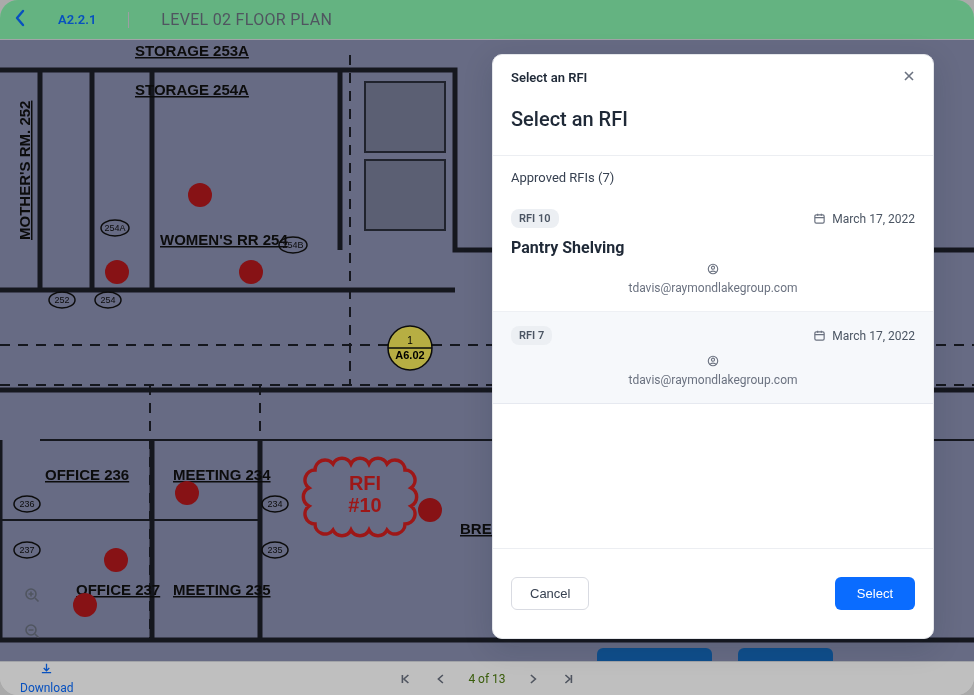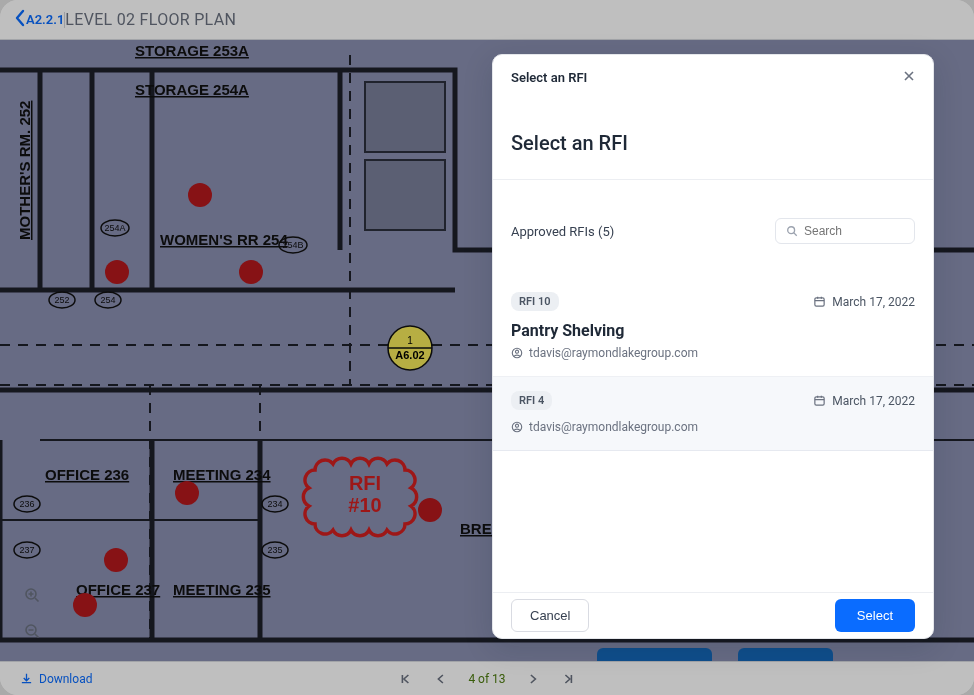--- a/index.html
+++ b/index.html
@@ -14,24 +14,24 @@
   }
   .overlay-scrim {
     position: absolute; inset: 0;
     background: rgba(0,0,0,0.25);
     pointer-events: none;
     z-index: 5;
   }
   
   .topbar {
     position: absolute; top: 0; left: 0; right: 0; height: 40px;
-    background: #ffffff;
+    background: #86efac;
     display: flex; align-items: center;
     padding: 16px 14px;
-    gap: 0;
+    gap: 32px;
     border-bottom: 1px solid #d9dbe0;
     z-index: 2;
   }
   .back-chevron { color: #0a6cff; font-size: 20px; font-weight: 400; cursor: pointer; line-height: 1; }
   .sheet-id { color: #0a6cff; font-weight: 600; font-size: 13px; }
   .vsep { width: 1px; height: 16px; background: #d0d3da; }
   .sheet-title { color: #6b7280; font-size: 16px; letter-spacing: .3px; }
 
   
   .canvas {
@@ -45,21 +45,21 @@
   
   .footer {
     position: absolute; left: 0; right: 0; bottom: 0; height: 34px;
     background: #fff;
     border-top: 1px solid #d9dbe0;
     display: flex; align-items: center; justify-content: space-between;
     padding: 0 20px;
     z-index: 2;
     font-size: 12px;
   }
-  .download-link { color: #0a6cff; display: flex; align-items: center; gap: 6px; cursor: pointer; }
+  .download-link { color: #0a6cff; display: flex; align-items: center; gap: 6px; cursor: pointer; flex-direction: column; }
   .pager { position: absolute; left: 50%; transform: translateX(-50%); display: flex; align-items: center; gap: 22px; color: #6b7280; }
   .pager .navbtn { cursor: pointer; display: inline-flex; }
   .pager-count { font-size: 12px; color: #4d7c0f; }
 
   
   .zoom-stack {
     position: absolute; left: 18px; bottom: 50px;
     display: flex; flex-direction: column; gap: 8px;
     z-index: 3;
   }
@@ -77,21 +77,20 @@
     top: 54px; left: 492px;
     width: 442px;
     height: 585px;
     background: #fff;
     border-radius: 10px;
     border: 1px solid #e5e7eb;
     box-shadow: 0 8px 30px rgba(16,24,40,0.15);
     display: flex; flex-direction: column;
     z-index: 20;
     overflow: hidden;
-    gap: 24px;
   }
   .modal-titlebar {
     display: flex; align-items: center; justify-content: space-between;
     padding: 14px 18px 10px 18px;
     font-size: 13px; font-weight: 600; color: #1f2937;
   }
   .modal-close { cursor: pointer; color: #6b7280; font-size: 14px; }
   .modal-header {
     padding: 12px 18px 18px 18px;
     border-bottom: 1px solid #eceef2;
@@ -119,25 +118,25 @@
   }
   .rfi-item.selected { background: #f6f8fb; border-bottom-color: #e6e9f0; }
   .rfi-top { display: flex; align-items: center; justify-content: space-between; margin-bottom: 10px; }
   .rfi-chip {
     background: #eceff3; color: #4b5563;
     font-size: 11px; font-weight: 600;
     padding: 3px 8px; border-radius: 8px;
   }
   .rfi-date { display: flex; align-items: center; gap: 6px; font-size: 12px; color: #4b5563; }
   .rfi-title { font-size: 16px; font-weight: 700; color: #1f2937; margin-bottom: 6px; }
-  .rfi-person { display: flex; align-items: center; gap: 6px; font-size: 12px; color: #6b7280; }
+  .rfi-person { display: flex; align-items: center; gap: 6px; font-size: 12px; color: #6b7280; flex-direction: column; }
 
   .modal-footer {
     display: flex; align-items: center; justify-content: space-between;
-    padding: 6px 18px;
+    padding: 28px 18px;
     border-top: 1px solid #eceef2;
   }
   .btn-secondary {
     background: #fff; border: 1px solid #d9dbe2; color: #374151;
     padding: 8px 18px; border-radius: 6px; font-size: 13px; cursor: pointer;
   }
   .btn-primary {
     background: #0a6cff; border: none; color: #fff;
     padding: 9px 22px; border-radius: 6px; font-size: 13px; font-weight: 500; cursor: pointer;
   }
@@ -339,30 +338,21 @@
     <span class="modal-close">
       <svg width="12" height="12" viewBox="0 0 12 12" stroke="#6b7280" stroke-width="1.6">
           <path d="M2 2 L10 10 M10 2 L2 10"></path>
         </svg>
     </span>
   </div>
   <div class="modal-header">
     <div class="modal-heading">Select an RFI</div>
   </div>
   <div class="modal-controls">
-    <span class="approved-label">Approved RFIs (5)</span>
-    <div class="search-wrap">
-      <span class="ico">
-        <svg width="12" height="12" viewBox="0 0 14 14" fill="none" stroke="#9ca3af" stroke-width="1.6">
-            <circle cx="6" cy="6" r="4"></circle>
-            <path d="M9.2 9.2 L12.5 12.5"></path>
-          </svg>
-      </span>
-      <input type="text" placeholder="Search" style="">
-    </div>
+    <span class="approved-label">Approved RFIs (7)</span>
   </div>
 
   <div class="rfi-list">
     <div class="rfi-item">
       <div class="rfi-top">
         <span class="rfi-chip">RFI 10</span>
         <span class="rfi-date">
           <span class="ico">
             <svg width="13" height="13" viewBox="0 0 14 14" fill="none" stroke="#6b7280" stroke-width="1.3">
                 <rect x="2" y="3" width="10" height="9" rx="1.5"></rect>
@@ -380,21 +370,21 @@
               <circle cx="7" cy="5.5" r="1.8"></circle>
               <path d="M3.5 11 C4.5 9 9.5 9 10.5 11"></path>
             </svg>
         </span>
         <span>tdavis@raymondlakegroup.com</span>
       </div>
     </div>
 
     <div class="rfi-item selected">
       <div class="rfi-top">
-        <span class="rfi-chip">RFI 4</span>
+        <span class="rfi-chip">RFI 7</span>
         <span class="rfi-date">
           <span class="ico">
             <svg width="13" height="13" viewBox="0 0 14 14" fill="none" stroke="#6b7280" stroke-width="1.3">
                 <rect x="2" y="3" width="10" height="9" rx="1.5"></rect>
                 <path d="M2 6 H12 M5 2 V4 M9 2 V4"></path>
               </svg>
           </span>
           <span>March 17, 2022</span>
         </span>
       </div>

